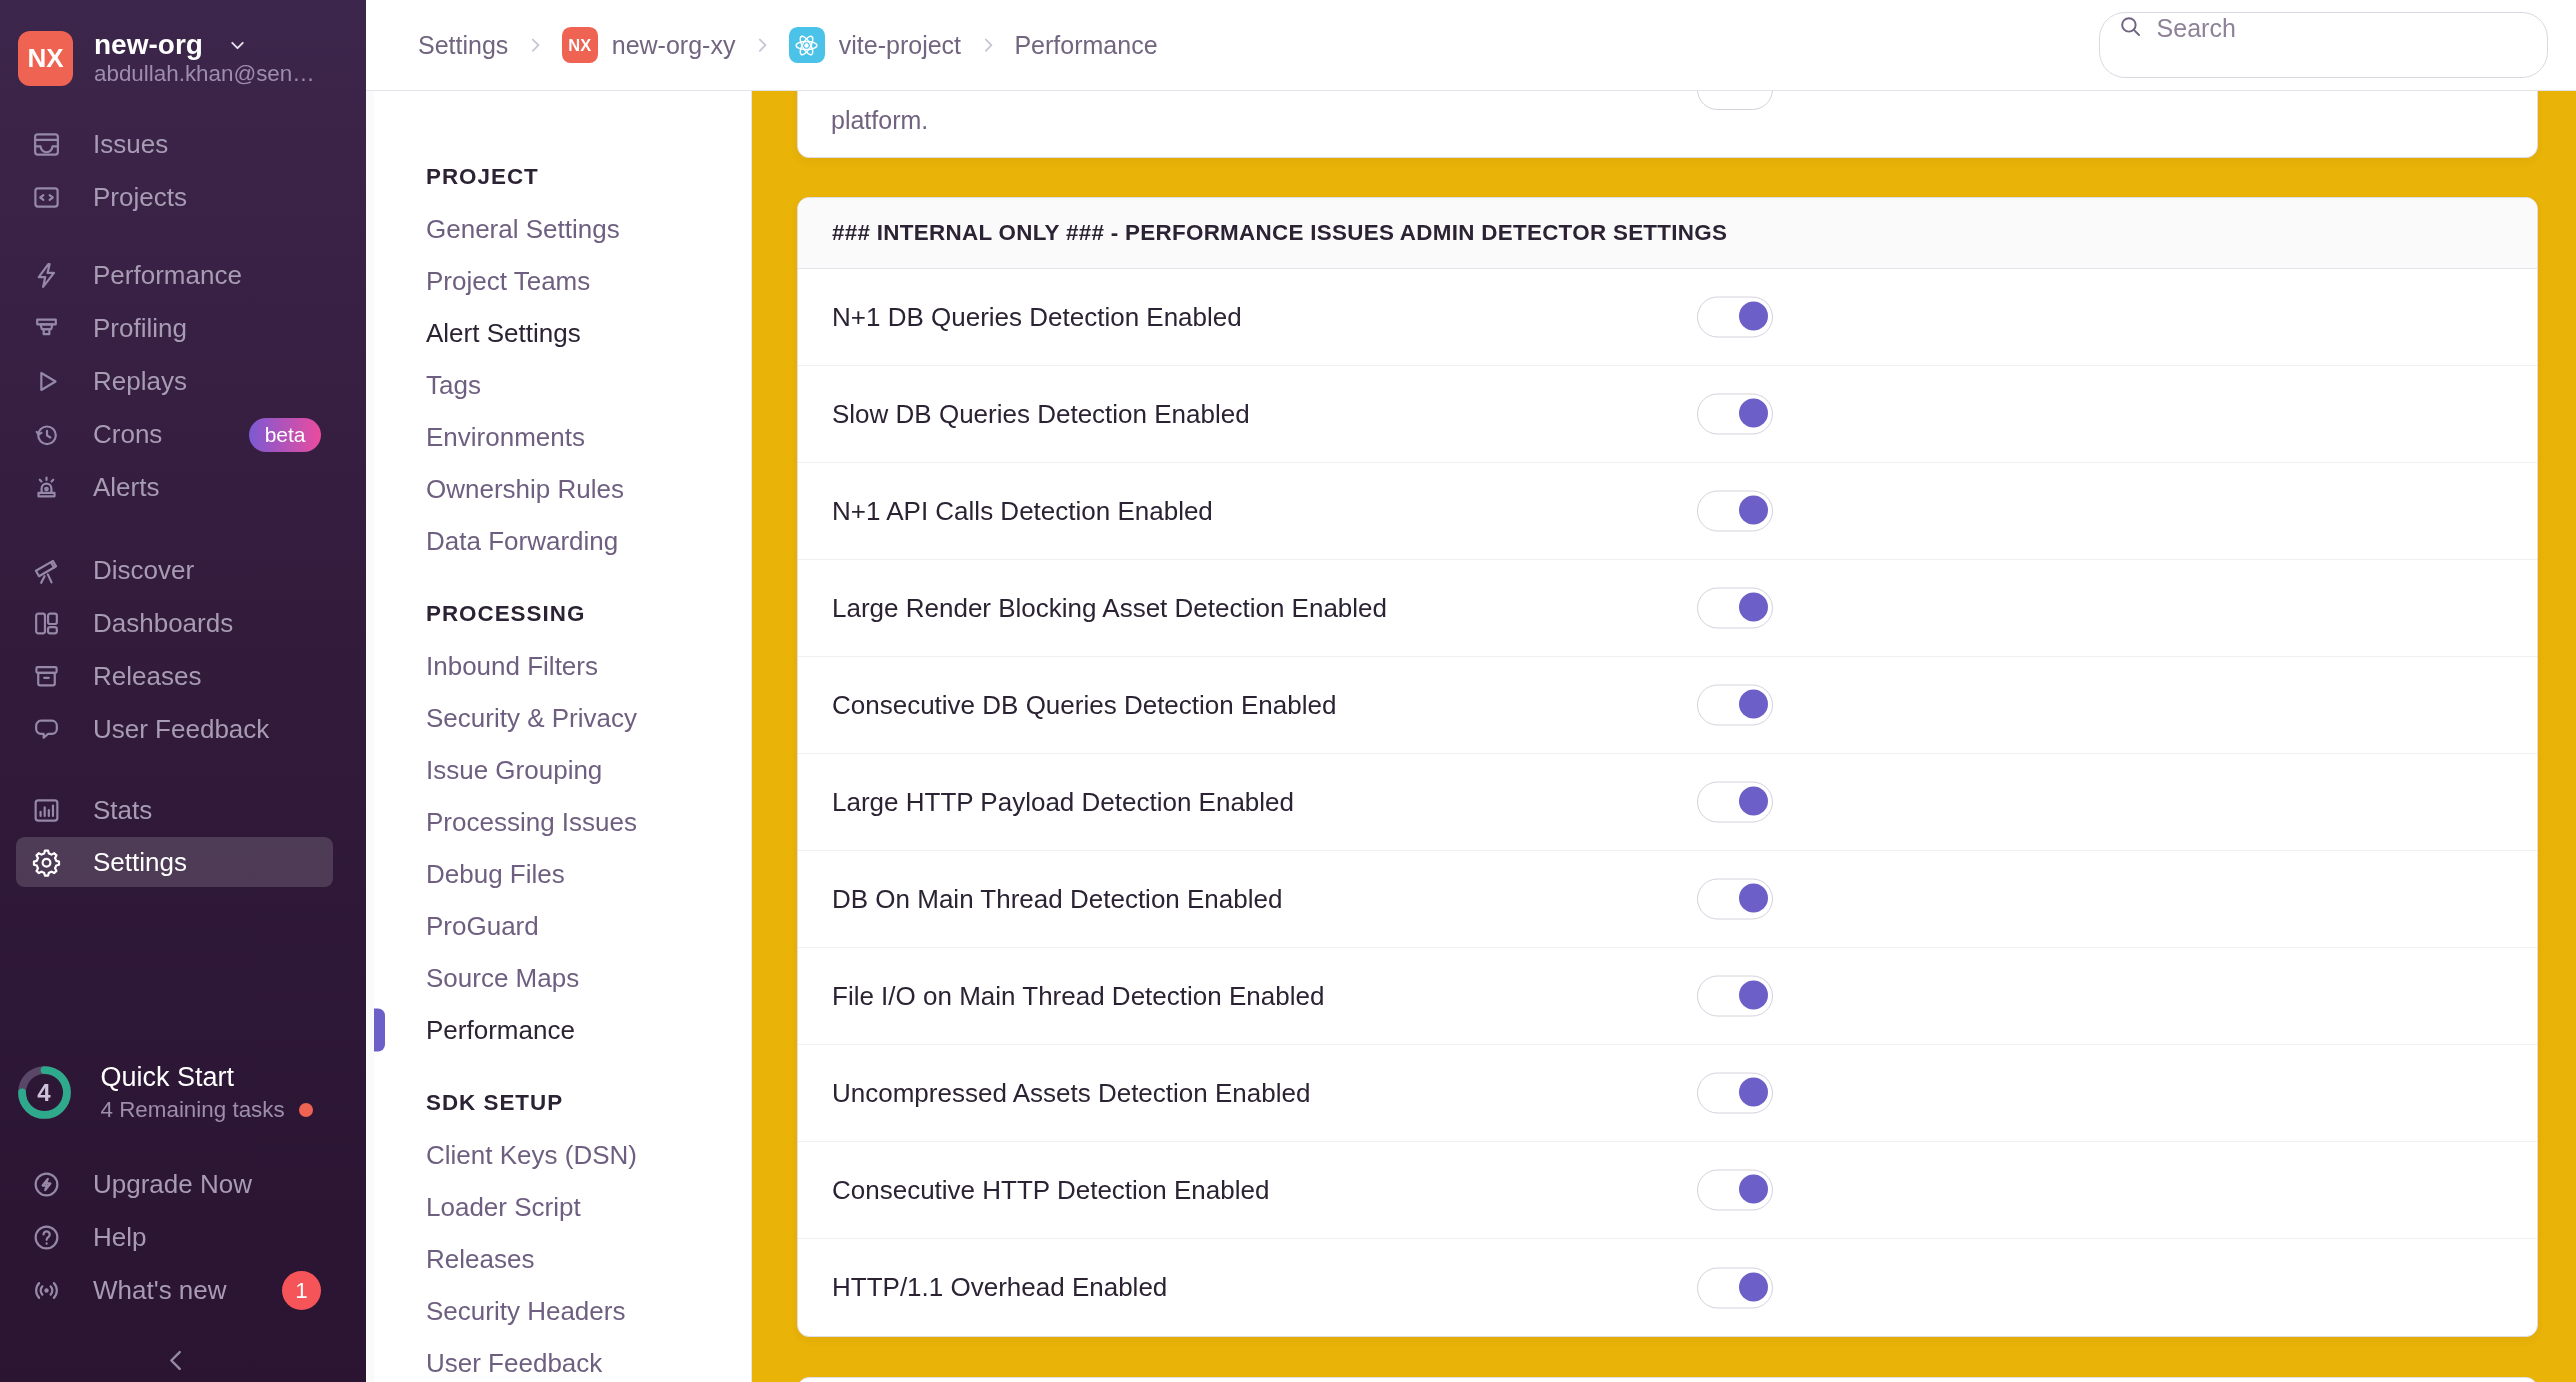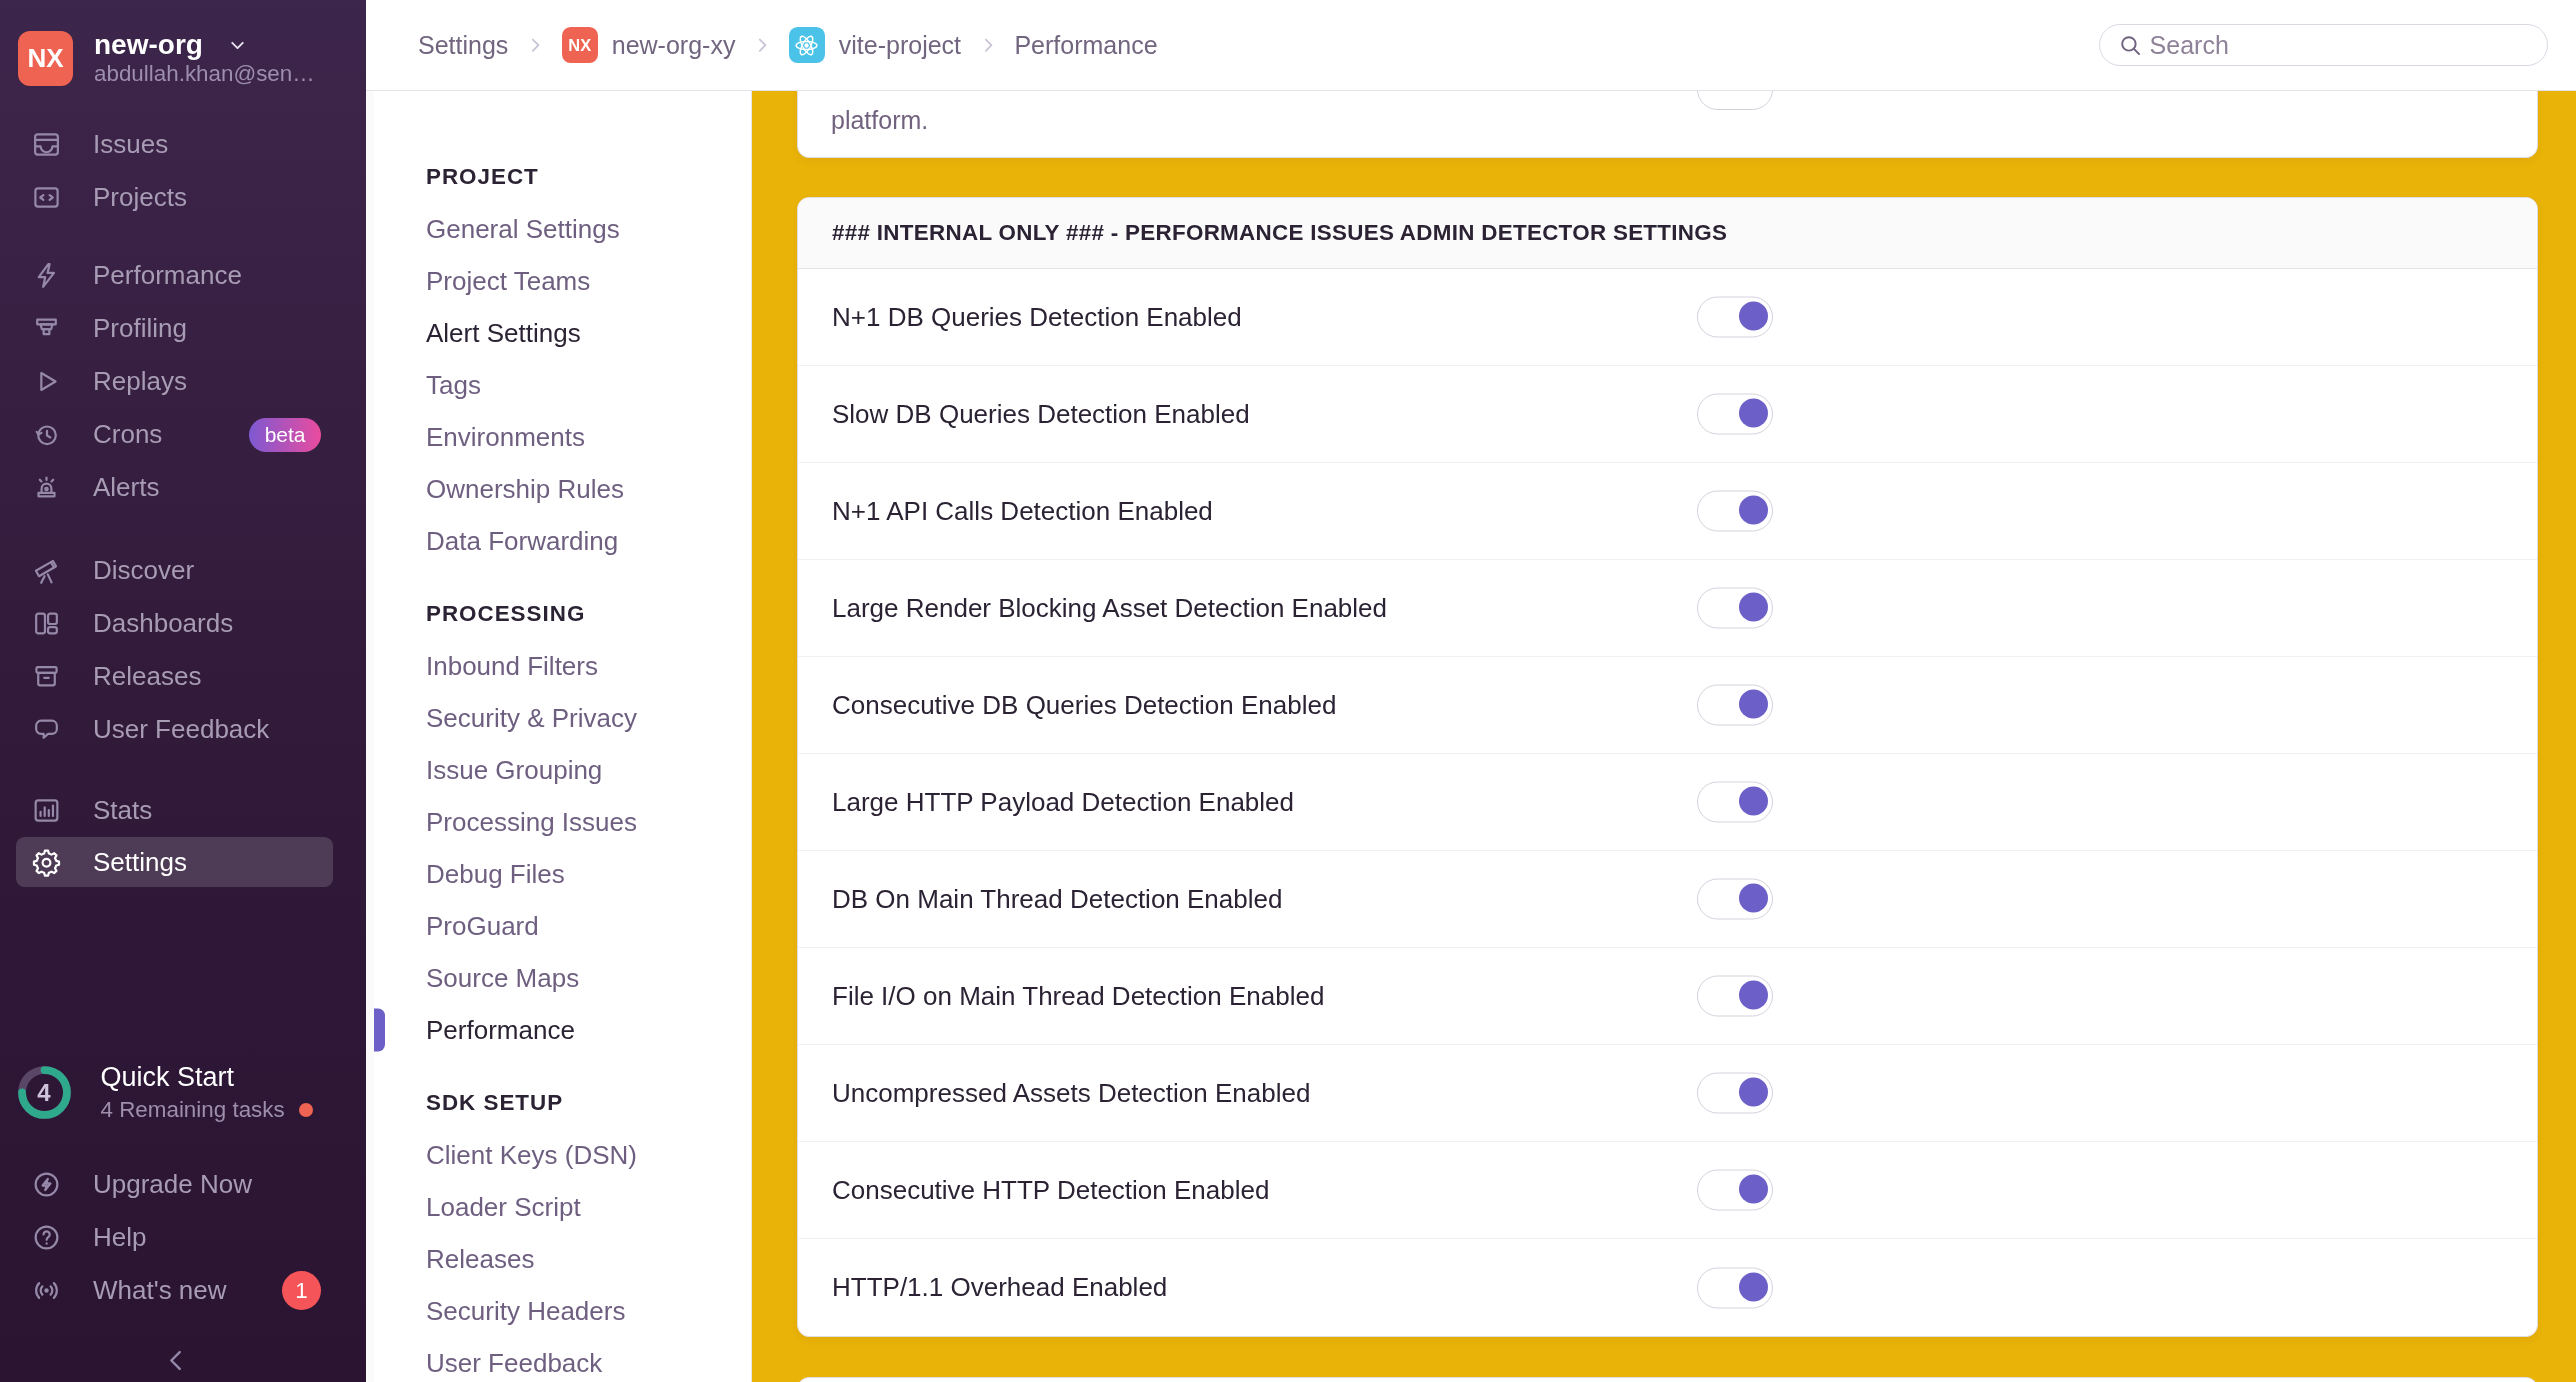--- a/index.html
+++ b/index.html
@@ -50,22 +50,22 @@
   .crumbs{display:flex;align-items:center;gap:15.5px;font-size:25px;color:#71657F;}
   .crumb{display:flex;align-items:center;gap:14px;color:#71657F;text-decoration:none;cursor:pointer;}
   .crumb.current{cursor:default;}
   .crumb-sep{width:22.4px;height:22.4px;color:#CBC4D5;display:flex;}
   .crumb-sep svg{width:100%;height:100%;}
   .crumb-avatar{width:36px;height:36px;border-radius:8.6px;display:flex;align-items:center;
     justify-content:center;flex:none;}
   .crumb-avatar.nx{background:#EE6352;color:#fff;font-size:16.4px;font-weight:700;}
   .crumb-avatar.react{background:#4BC2E8;}
   .crumb-avatar.react svg{width:29px;height:29px;}
-  .search{margin-left:auto;width:449px;height:42px;border:1.7px solid #DDD7E2;border-radius:26px;
-    display:flex;align-items:center;padding:0 17px;gap:5px;background:#fff;}
+  .search{margin-left:auto;width:449px;height:66px;border:1.7px solid #DDD7E2;border-radius:26px;
+    display:flex;align-items:flex-start;padding:0 17px;gap:12px;background:#fff;}
   .search .icn{width:26px;height:26px;color:#6F6380;flex:none;display:flex;}
   .search input{border:none;outline:none;background:transparent;font-size:25px;color:#2B2233;
     width:100%;font-family:"Liberation Sans","DejaVu Sans",sans-serif;}
   .search input::placeholder{color:#8E8299;}
 
   
   .subnav{position:absolute;left:374px;top:91px;bottom:0;width:378px;background:#fff;
     border-right:1.7px solid #E8E4EC;padding:60px 26px 0 52px;z-index:20;font-size:26px;}
   .nav-heading{height:52px;display:flex;align-items:center;font-size:22.4px;font-weight:700;
     color:#2B2233;letter-spacing:1px;}

